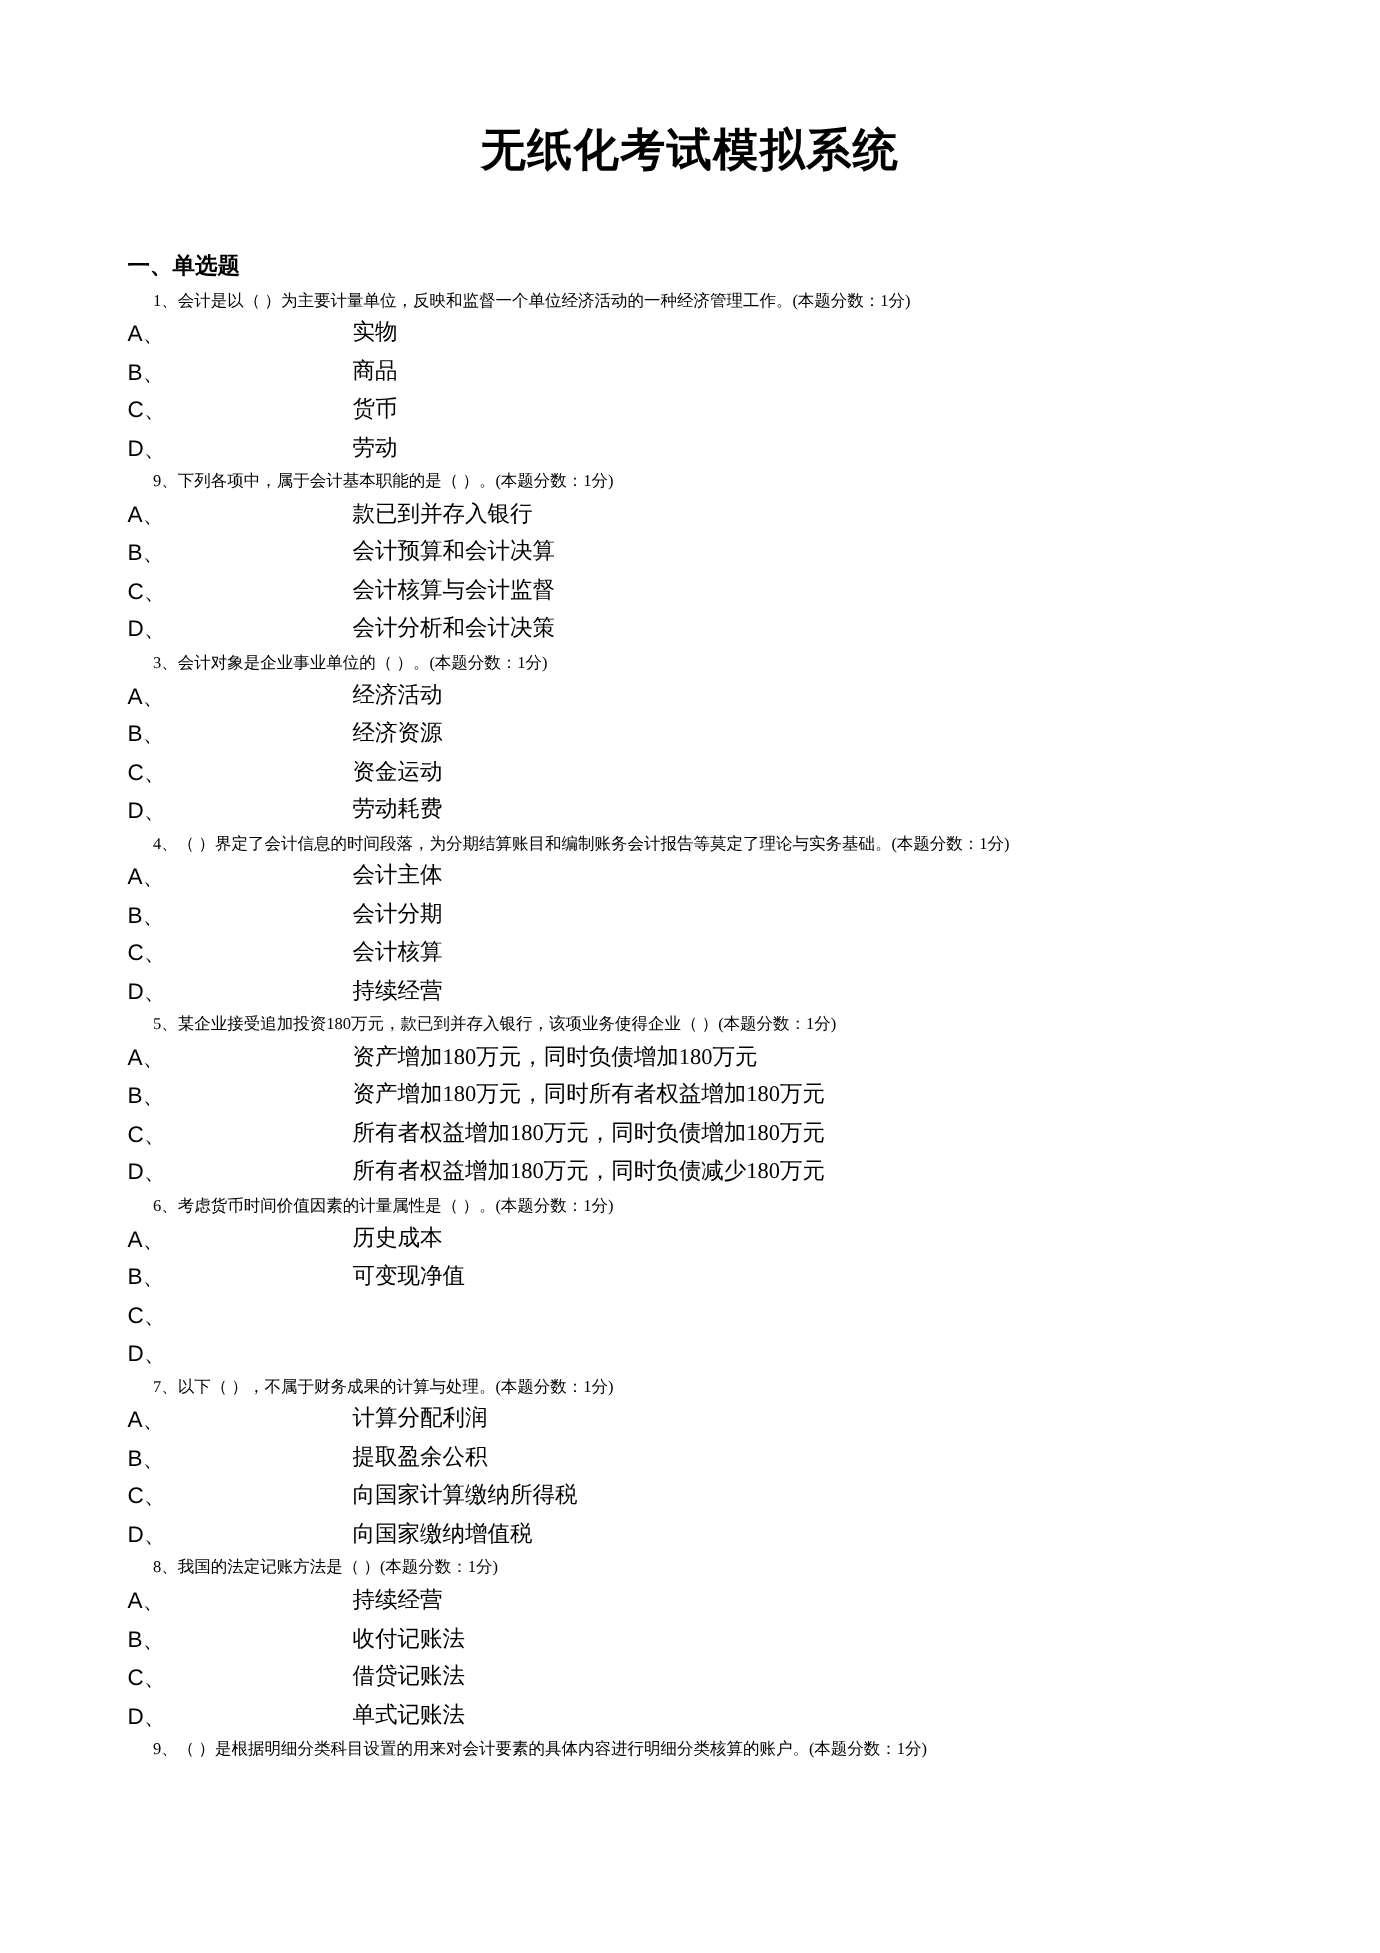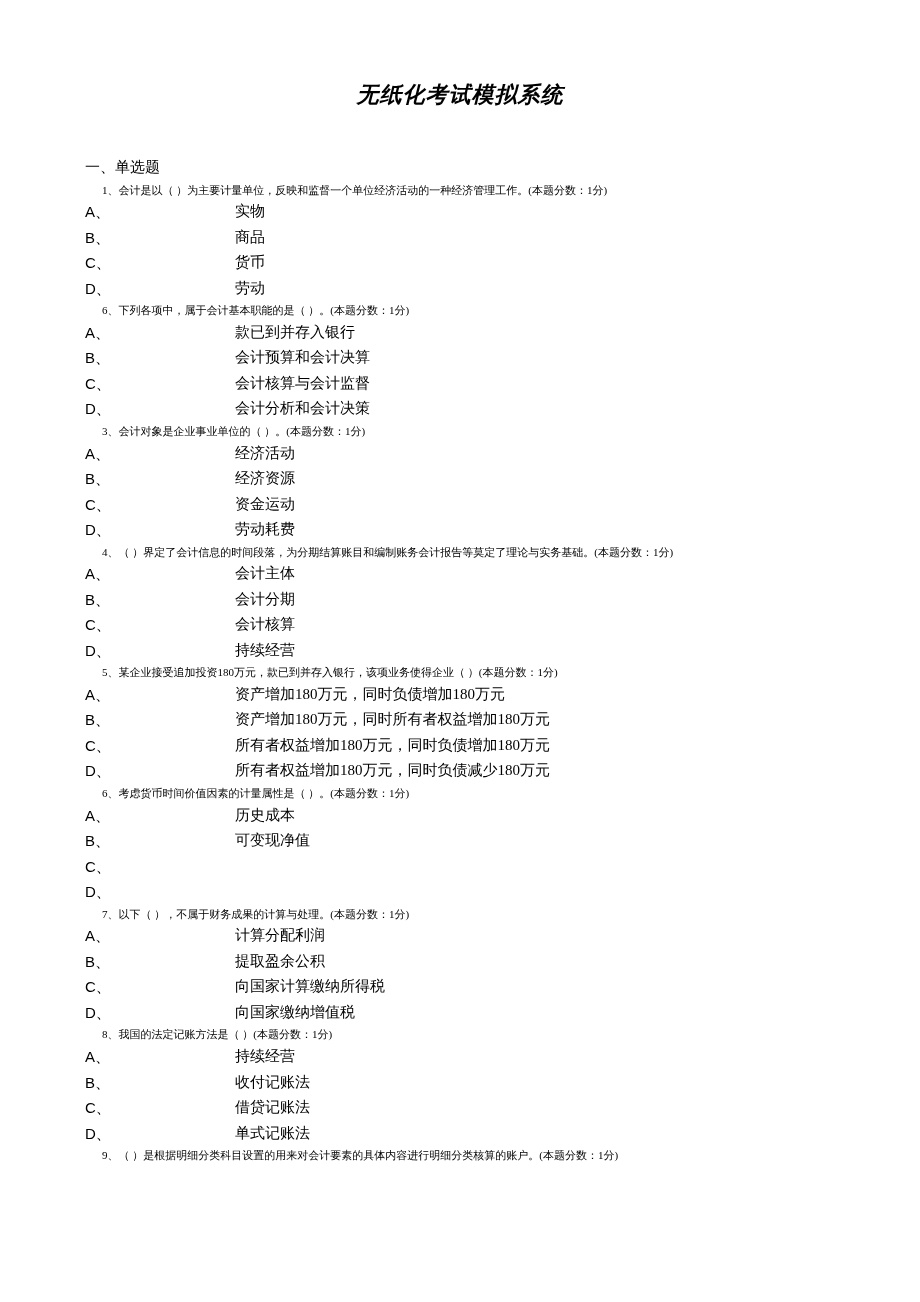--- a/index.html
+++ b/index.html
@@ -8,29 +8,28 @@
       margin: 0;
       padding: 0;
       width: 920px;
       color: #000;
     }
     .page {
       padding: 80px 85px 40px 85px;
     }
     .title {
       text-align: center;
-      font-size: 22px;
+      font-size: 30px;
       font-weight: bold;
       margin-bottom: 45px;
       letter-spacing: 1px;
-      font-style: italic;
     }
     .section-header {
       font-size: 15px;
-      font-weight: normal;
+      font-weight: bold;
       line-height: 1.7;
     }
     .q-stem {
       font-size: 11px;
       line-height: 1.7;
       margin-left: 17px;
     }
     .opt-row {
       display: flex;
       line-height: 1.7;
@@ -61,21 +60,21 @@
         <span class="opt-text">商品</span>
       </div>
       <div class="opt-row">
         <span class="opt-label">C、</span>
         <span class="opt-text">货币</span>
       </div>
       <div class="opt-row">
         <span class="opt-label">D、</span>
         <span class="opt-text">劳动</span>
       </div>
-      <div class="q-stem">6、下列各项中，属于会计基本职能的是（  ）。(本题分数：1分)</div>
+      <div class="q-stem">9、下列各项中，属于会计基本职能的是（  ）。(本题分数：1分)</div>
       <div class="opt-row">
         <span class="opt-label">A、</span>
         <span class="opt-text">款已到并存入银行</span>
       </div>
       <div class="opt-row">
         <span class="opt-label">B、</span>
         <span class="opt-text">会计预算和会计决算</span>
       </div>
       <div class="opt-row">
         <span class="opt-label">C、</span>

